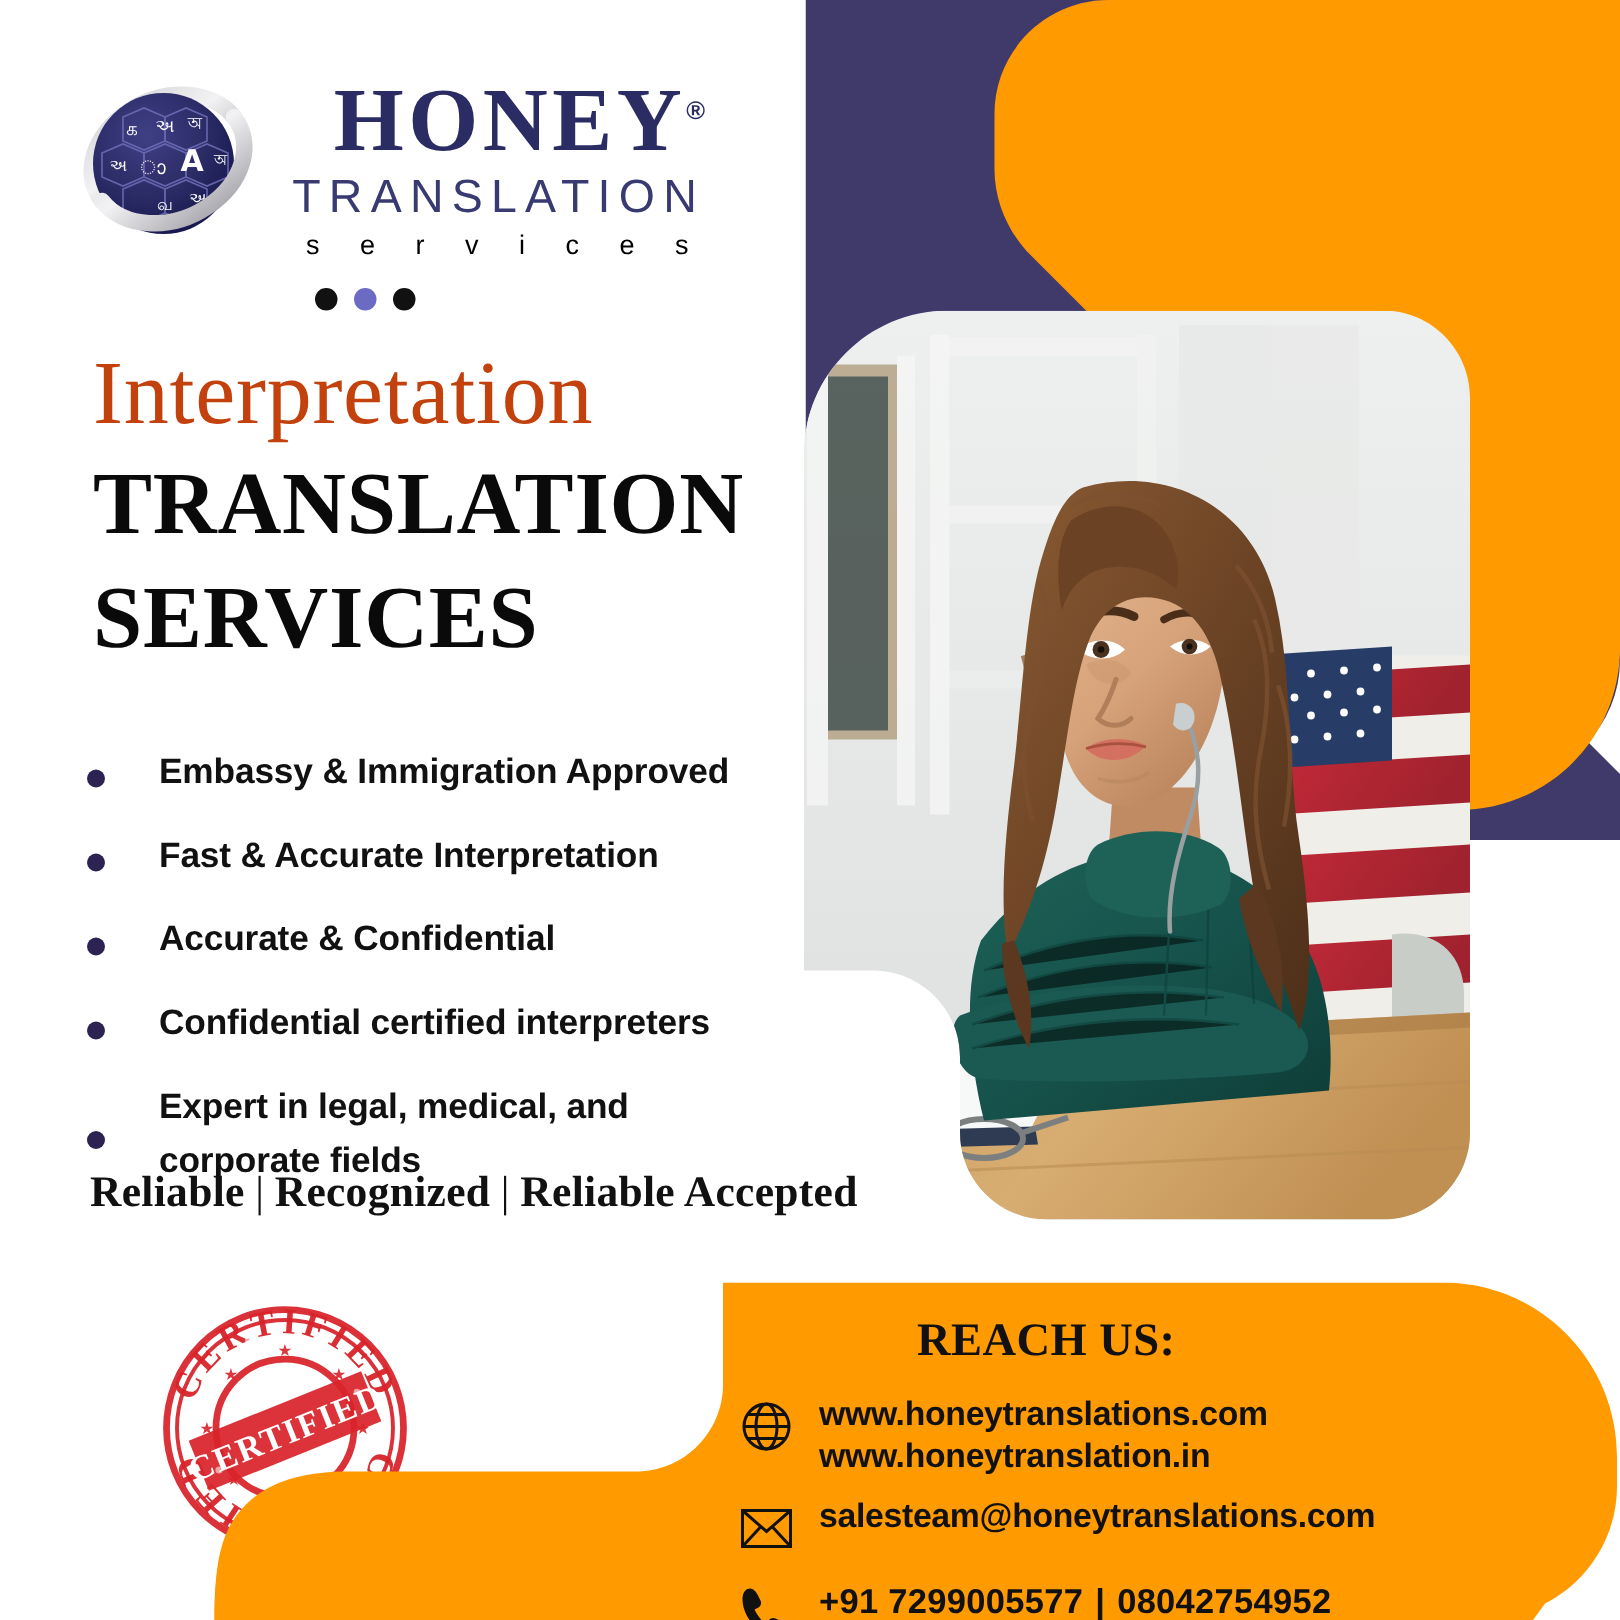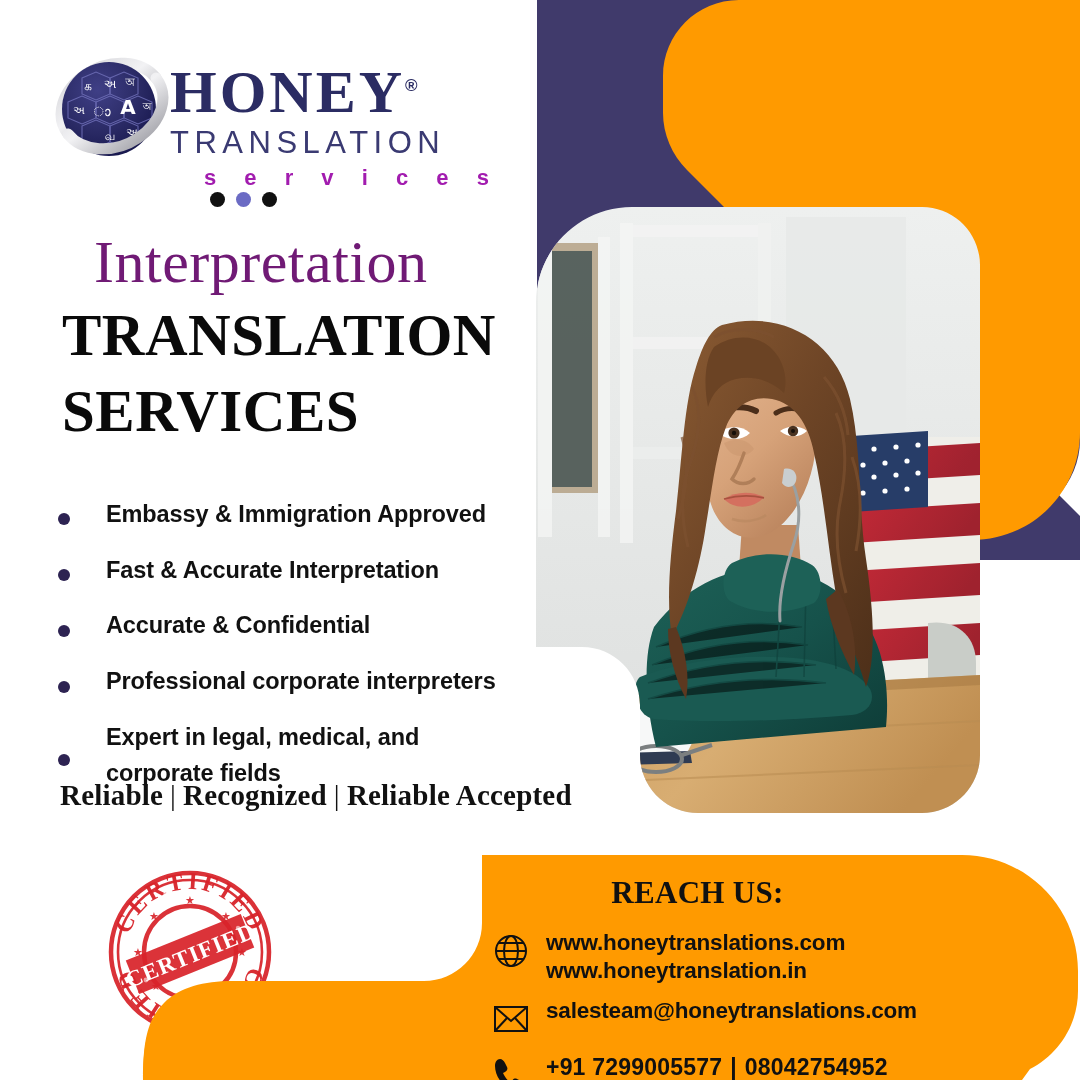--- a/index.html
+++ b/index.html
@@ -13,52 +13,52 @@
   }
   .canvas { position:absolute; inset:0; width:1080px; height:1080px; overflow:hidden; }
 
   
   .deco-layer { position:absolute; inset:0; }
   .deco-svg { position:absolute; top:0; left:0; }
 
   
   .logo-block { position:absolute; left:52px; top:46px; width:420px; height:130px; }
   .logo-globe { position:absolute; left:0; top:6px; width:118px; height:118px; }
-  .logo-text { position:absolute; left:118px; top:16px; width:300px; }
+  .logo-text { position:absolute; left:118px; top:4px; width:300px;text-align:right; }
   .logo-honey {
     font-family:"Liberation Serif", serif;
     font-size:60px; font-weight:700; letter-spacing:3px;
     color:#2b2c63; line-height:1.02; white-space:nowrap;
   }
   .logo-reg {
     font-family:"Liberation Sans", sans-serif;
     font-size:17px; vertical-align:super; letter-spacing:0;
   }
   .logo-translation {
     font-family:"Liberation Sans", sans-serif;
     font-size:31px; font-weight:400; letter-spacing:5.5px;
     color:#3a3a72; line-height:1.15; margin-top:2px; white-space:nowrap;
   }
   .logo-services {
     font-family:"Liberation Sans", sans-serif;
-    font-size:22px; font-weight:700; letter-spacing:11px;
-    color:#a21caf; line-height:1.3; margin-top:3px;
+    font-size:18px; font-weight:400; letter-spacing:11px;
+    color:#000000; line-height:1.3; margin-top:3px;
     padding-left:34px; white-space:nowrap;
   }
 
   
   .dots { position:absolute; left:210px; top:192px; display:flex; gap:11px; align-items:center; }
   .dot { width:15px; height:15px; border-radius:50%; }
 
   
   .headline { position:absolute; left:62px; top:232px; width:470px; }
   .h-script {
     font-family:"Liberation Serif", serif;
-    font-weight:400; font-size:60px; color:#701a75;
-    line-height:1.0; letter-spacing:0.5px;margin-left:32px;
+    font-weight:400; font-size:60px; color:#c2410c;
+    line-height:1.0; letter-spacing:0.5px;
   }
   .h-bold {
     font-family:"Liberation Serif", serif;
     font-weight:700; font-size:59px; color:#0a0a0a;
     line-height:1.12; letter-spacing:0.5px; margin-top:10px;
   }
 
   
   .bullets { position:absolute; left:52px; top:497px; width:490px; }
   .bullet-row { display:flex; align-items:center; margin-bottom:20px; }
@@ -341,21 +341,21 @@
     <div class="bullet-row">
       <span class="bullet-dot"></span>
       <span class="bullet-text">Fast &amp; Accurate Interpretation</span>
     </div>
     <div class="bullet-row">
       <span class="bullet-dot"></span>
       <span class="bullet-text">Accurate &amp; Confidential</span>
     </div>
     <div class="bullet-row">
       <span class="bullet-dot"></span>
-      <span class="bullet-text">Professional corporate interpreters</span>
+      <span class="bullet-text">Confidential certified interpreters</span>
     </div>
     <div class="bullet-row">
       <span class="bullet-dot"></span>
       <span class="bullet-text" style="max-width:360px">Expert in legal, medical, and corporate fields</span>
     </div>
   </div>
 
   <div class="tagline">
     <span>Reliable</span><span class="sep">|</span><span>Recognized</span><span class="sep">|</span><span>Reliable Accepted</span>
   </div>

